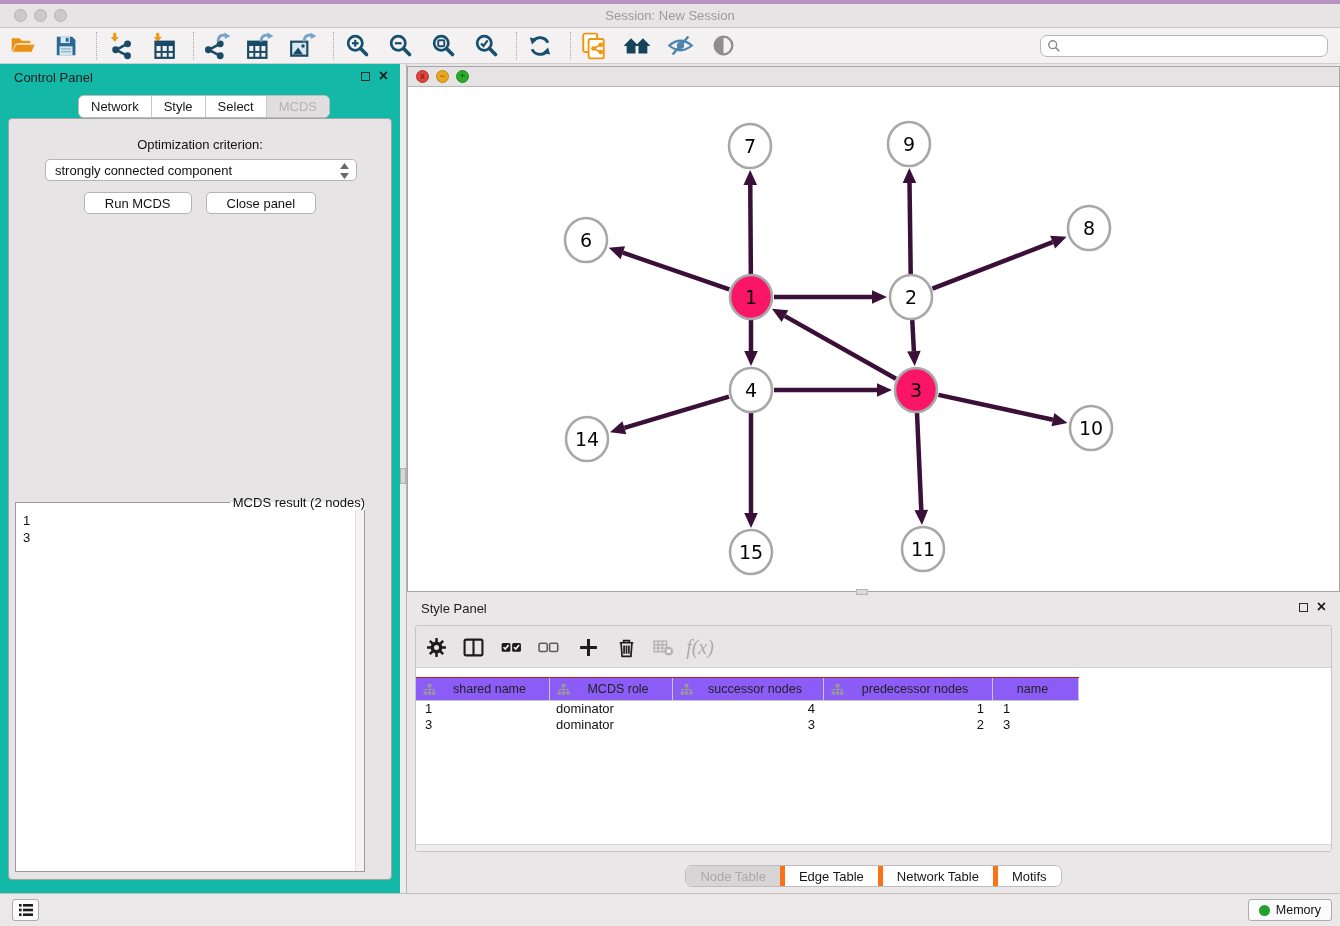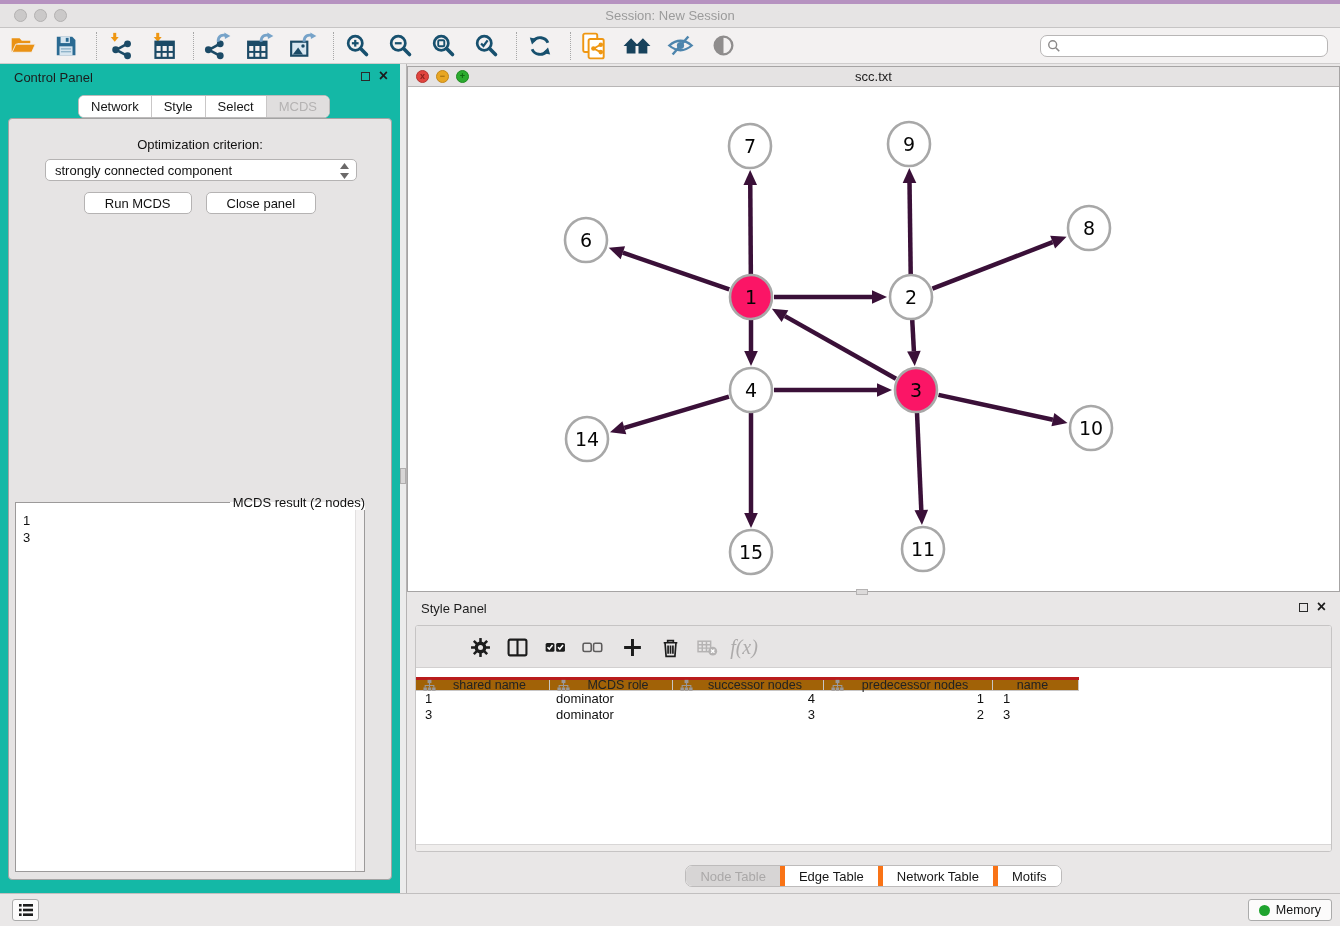--- a/index.html
+++ b/index.html
@@ -62,25 +62,25 @@
   .net-canvas svg { width:100%; height:100%; display:block; font-family:"DejaVu Sans",sans-serif; }
 
   .h-splitter { position:absolute; left:407px; top:592px; width:933px; height:3px; background:#e9e7e7; }
   .h-handle { position:absolute; left:449px; top:-3px; width:12px; height:6px; background:#dcdada; border:1px solid #b5b3b3; }
 
   
   .table-panel { position:absolute; left:407px; top:595px; width:933px; height:294px; background:#e9e7e7; }
   .tp-float { right:32px; } .tp-close { right:14px; }
   .tp-inner { position:absolute; left:8px; top:30px; width:917px; height:227px; background:#fff; border:1px solid #c6c4c4; border-radius:3px; overflow:hidden; }
   .tp-toolbar { position:absolute; left:0; top:0; width:100%; height:42px; background:#e7e5e5; border-bottom:1px solid #d2d0d0; }
-  .tp-ico { position:absolute; top:9px; width:24px; height:24px; display:flex; align-items:center; justify-content:center;margin-left:44px; }
+  .tp-ico { position:absolute; top:9px; width:24px; height:24px; display:flex; align-items:center; justify-content:center; }
   .fx { font-family:"Liberation Serif",serif; font-style:italic; font-size:20px; color:#adabab; }
 
   .tbl { position:absolute; left:0; top:51px; width:663px; font-size:13px; color:#111; }
-  .tbl-head { display:flex; height:14px; background:#a16207; border-top:3px solid #b91c1c; border-bottom:1px solid #c8c6c6; }
+  .tbl-head { display:flex; height:24px; background:#8b5cf6; border-top:1px solid #b91c1c; border-bottom:1px solid #c8c6c6; }
   .th { position:relative; display:flex; align-items:center; border-right:1px solid #c8c6c6; font-size:12.5px; color:#222; }
   .th .hlbl { flex:1; text-align:center; padding-right:6px; }
   .th svg { margin-left:7px; flex:0 0 auto; }
   .c0 { width:134px; } .c1 { width:123px; } .c2 { width:151px; } .c3 { width:169px; } .c4 { width:86px; }
   .tbl-row { display:flex; height:16px; line-height:16px; background:#fff; }
   .td { overflow:hidden; white-space:nowrap; }
   .td.c0 { padding-left:9px; } .td.c1 { padding-left:6px; }
   .td.c2 { text-align:right; padding-right:9px; } .td.c3 { text-align:right; padding-right:9px; }
   .td.c4 { padding-left:10px; }
   .tp-bottomstrip { position:absolute; left:0; bottom:0; width:100%; height:7px; background:#efedec; border-top:1px solid #d8d6d6; }
@@ -308,21 +308,20 @@
 
   <div class="v-splitter">
     <div class="v-handle"></div>
   </div>
 
   <div class="net-window">
     <div class="net-titlebar">
       <span class="light l-red">x</span>
       <span class="light l-yel">−</span>
       <span class="light l-grn">+</span>
-      <div class="net-title">scc.txt</div>
     </div>
     <div class="net-canvas">
       <svg id="graph-svg" viewBox="0 0 931 504">
           <line x1="342.84768545925334" y1="187.0005043472541" x2="342.2582724821356" y2="97.99914480248216" stroke="#3a1038" stroke-width="4.5"></line>
           <polygon points="342.15893691208345,82.99947372460441 349.05812337077356,97.95411267739185 335.4584215934977,98.04417692757248" fill="#3a1038"></polygon>
           <line x1="321.2606252742353" y1="202.4900341856449" x2="214.86241801325323" y2="165.73428985912386" stroke="#3a1038" stroke-width="4.5"></line>
           <polygon points="200.68456493123276,160.83648606715315 217.08275573227996,159.30699646194125 212.6420802942265,172.16158325630647" fill="#3a1038"></polygon>
           <line x1="366" y1="210" x2="464" y2="210" stroke="#3a1038" stroke-width="4.5"></line>
           <polygon points="479,210 464,216.8 464,203.2" fill="#3a1038"></polygon>
           <line x1="343" y1="233" x2="343" y2="264" stroke="#3a1038" stroke-width="4.5"></line>

